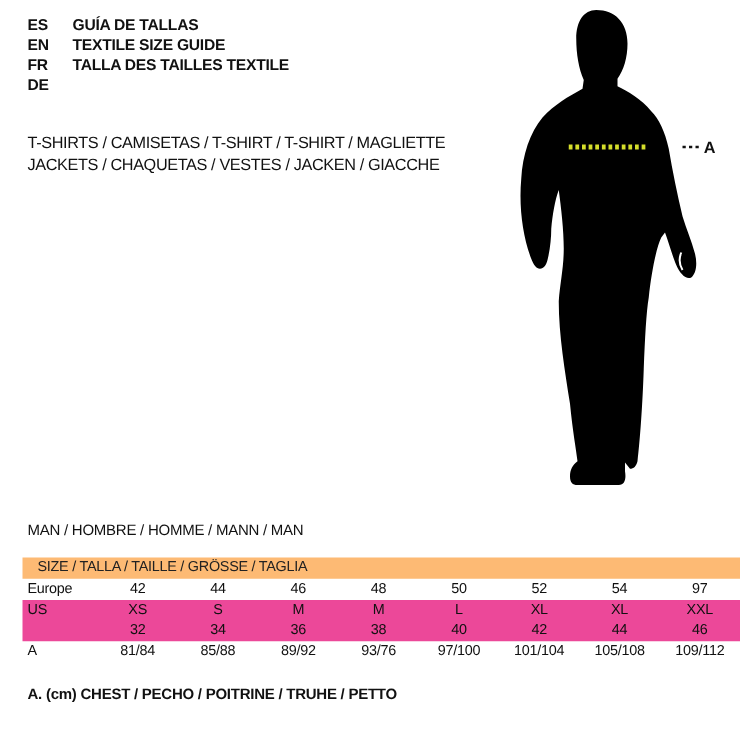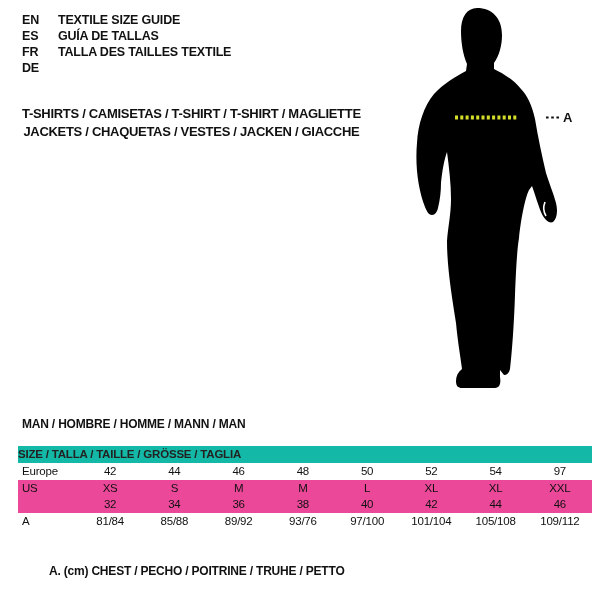--- a/index.html
+++ b/index.html
@@ -11,53 +11,53 @@
   .page{position:relative;width:600px;height:600px;background:#fff;}
 
   
   .lang-list{position:absolute;left:22px;top:12px;}
   .lang-row{display:flex;height:16px;line-height:16px;}
   .lang-code{width:36px;font-size:12.5px;font-weight:bold;letter-spacing:-0.2px;}
   .lang-label{font-size:12.5px;font-weight:bold;letter-spacing:-0.2px;white-space:nowrap;}
 
   
   .categories{position:absolute;left:22px;top:105px;}
-  .categories div{font-size:13px;font-weight:bold;letter-spacing:-0.3px;line-height:17.5px;white-space:nowrap;text-align:center;}
+  .categories div{font-size:13px;font-weight:normal;letter-spacing:-0.3px;line-height:17.5px;white-space:nowrap;}
 
   
   .figure{position:absolute;left:395px;top:0;width:205px;height:400px;}
   .measure-a{font-size:13px;font-weight:bold;fill:#111;}
 
   
-  .section-title{position:absolute;left:22px;top:417px;font-size:12px;font-weight:bold;letter-spacing:-0.2px;white-space:nowrap;}
+  .section-title{position:absolute;left:22px;top:417px;font-size:12px;font-weight:normal;letter-spacing:-0.2px;white-space:nowrap;}
 
   
   .size-table{position:absolute;left:18px;top:446px;width:574px;font-size:11.5px;letter-spacing:-0.2px;}
-  .thead{background:#14b8a6;height:17px;line-height:17px;padding-left:0;color:#222;white-space:nowrap;font-weight:bold;}
+  .thead{background:#fdba74;height:17px;line-height:17px;padding-left:12px;color:#222;white-space:nowrap;}
   .trow{display:grid;grid-template-columns:60px repeat(8,1fr);height:16.5px;line-height:16.5px;}
   .trow.stripe{background:#ec4899;}
   .tlabel{padding-left:4px;text-align:left;}
   .tcell{text-align:center;}
 
   
-  .footnote{position:absolute;left:22px;top:564px;font-size:12px;font-weight:bold;letter-spacing:-0.2px;white-space:nowrap;margin-left:27px;}
+  .footnote{position:absolute;left:22px;top:548px;font-size:12px;font-weight:bold;letter-spacing:-0.2px;white-space:nowrap;}
 </style>
 </head>
 <body>
 
 <div class="page">
 
   <div class="lang-list">
     <div class="lang-row">
+      <span class="lang-code">ES</span>
+      <span class="lang-label">GUÍA DE TALLAS</span>
+    </div>
+    <div class="lang-row">
       <span class="lang-code">EN</span>
       <span class="lang-label">TEXTILE SIZE GUIDE</span>
-    </div>
-    <div class="lang-row">
-      <span class="lang-code">ES</span>
-      <span class="lang-label">GUÍA DE TALLAS</span>
     </div>
     <div class="lang-row">
       <span class="lang-code">FR</span>
       <span class="lang-label">TALLA DES TAILLES TEXTILE</span>
     </div>
     <div class="lang-row">
       <span class="lang-code">DE</span>
     </div>
   </div>
 

